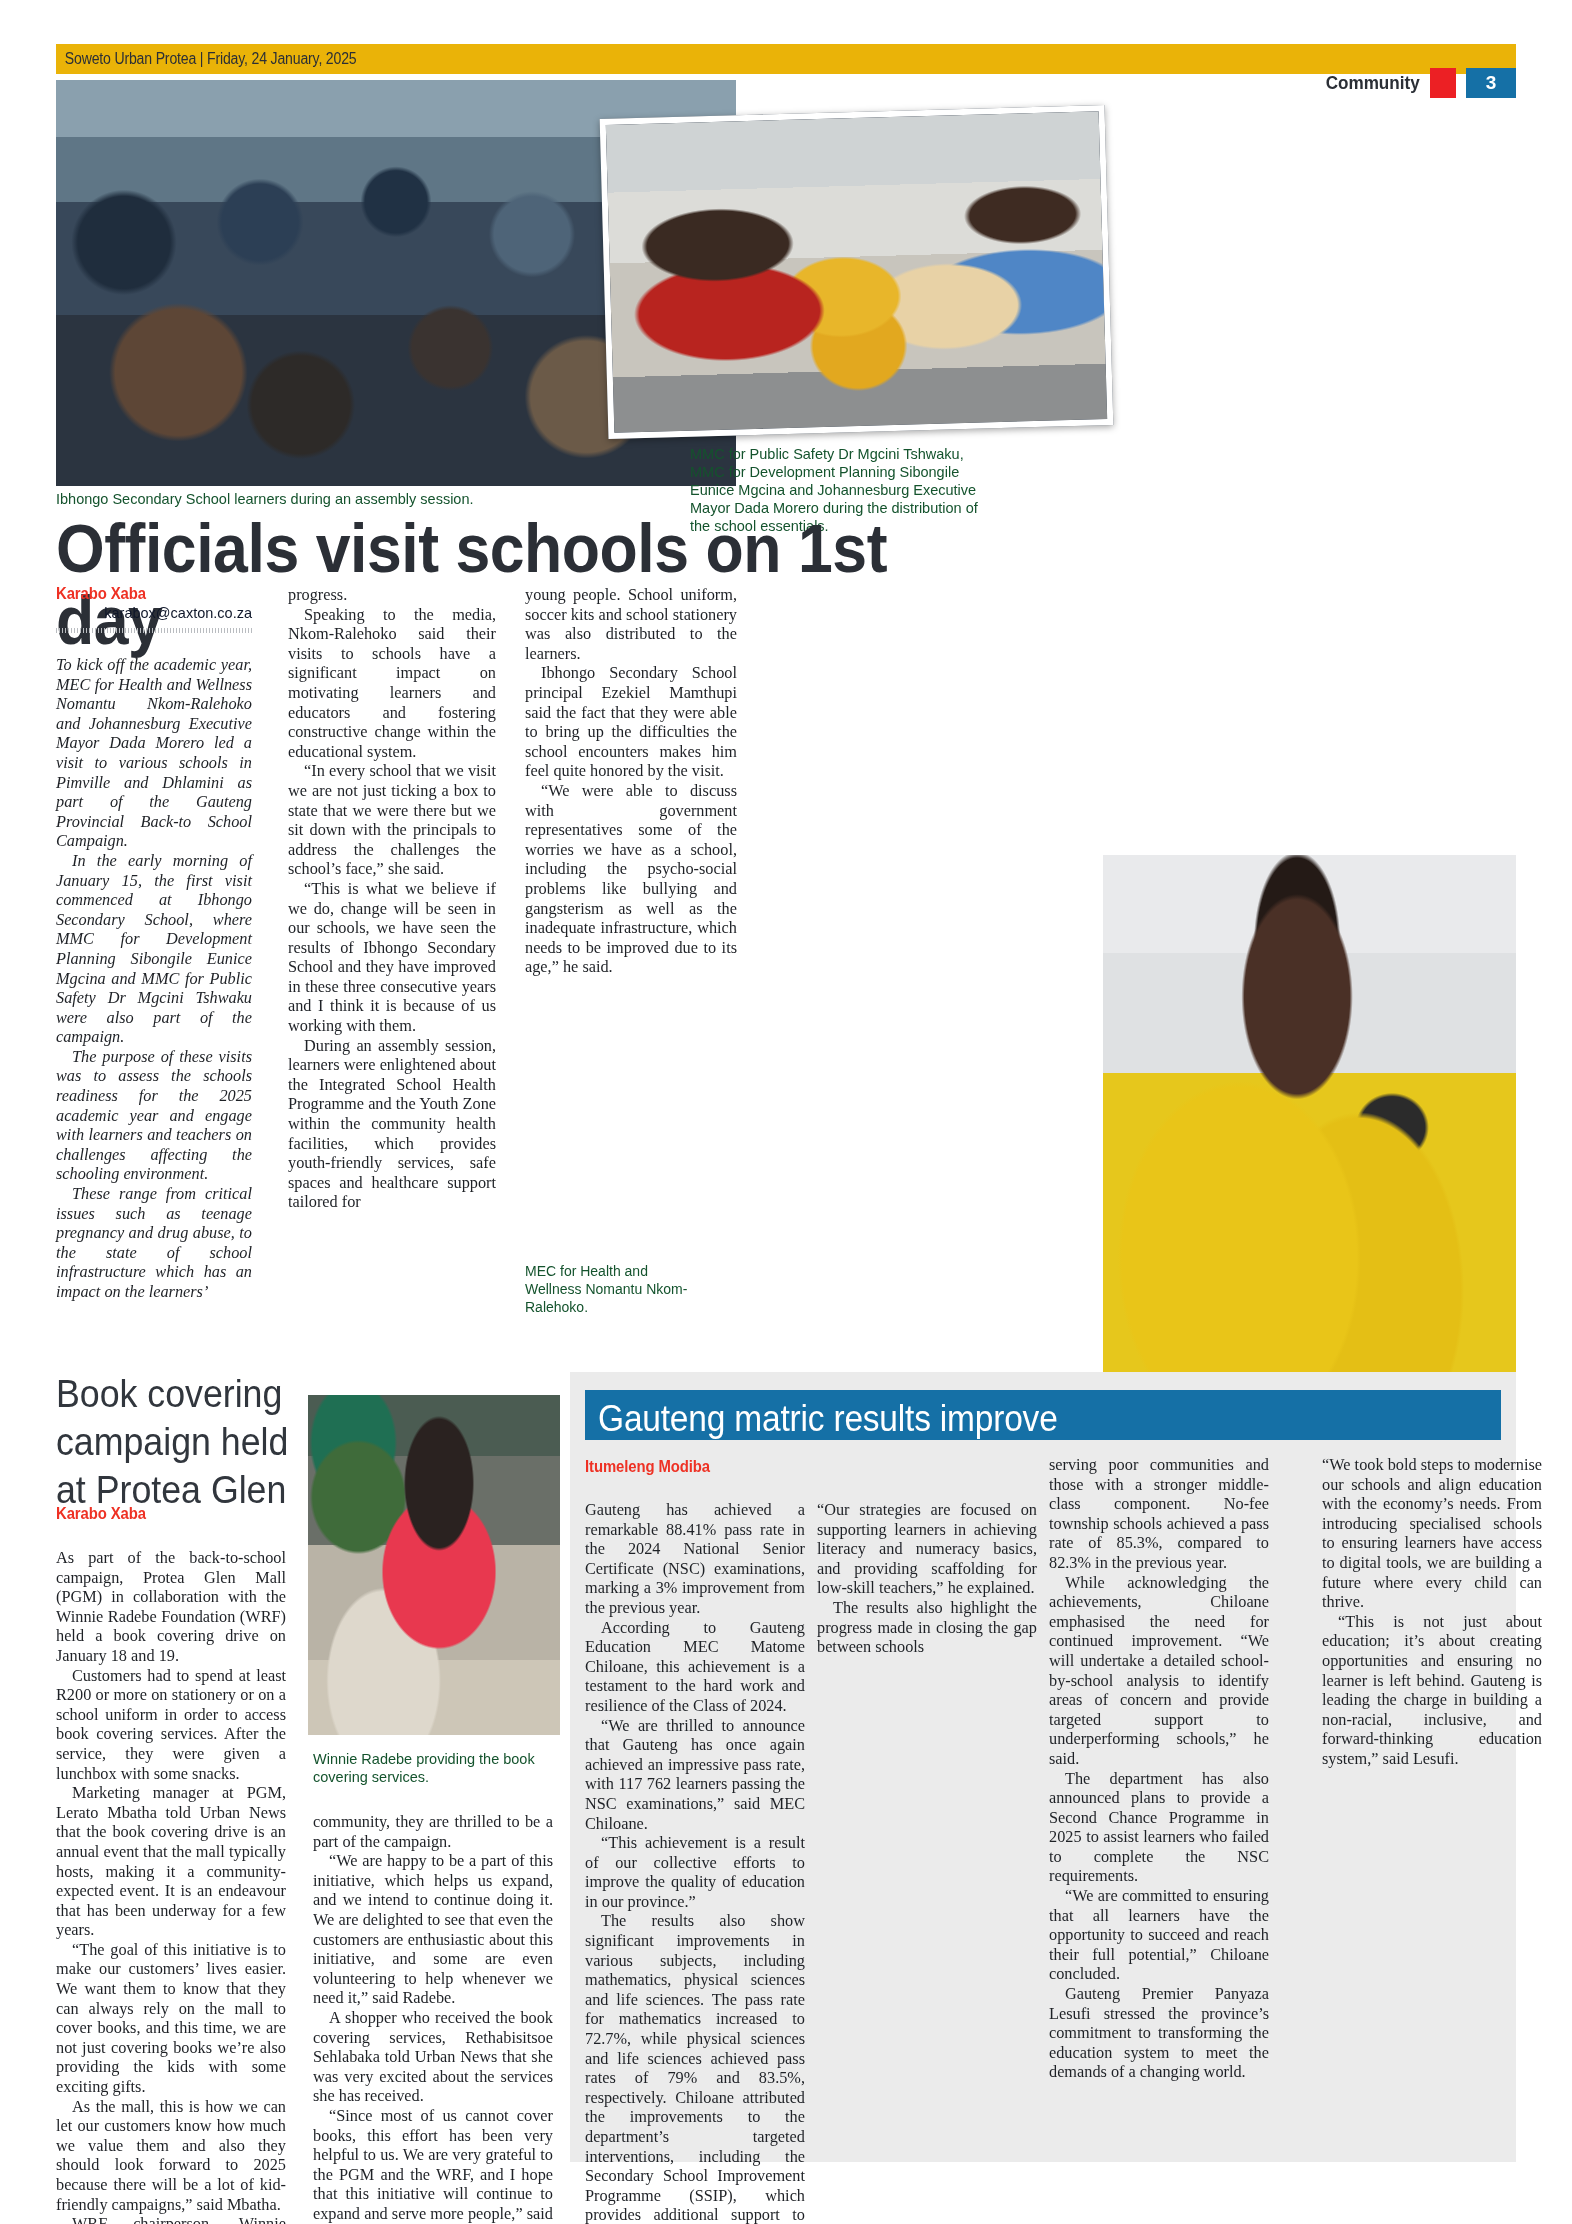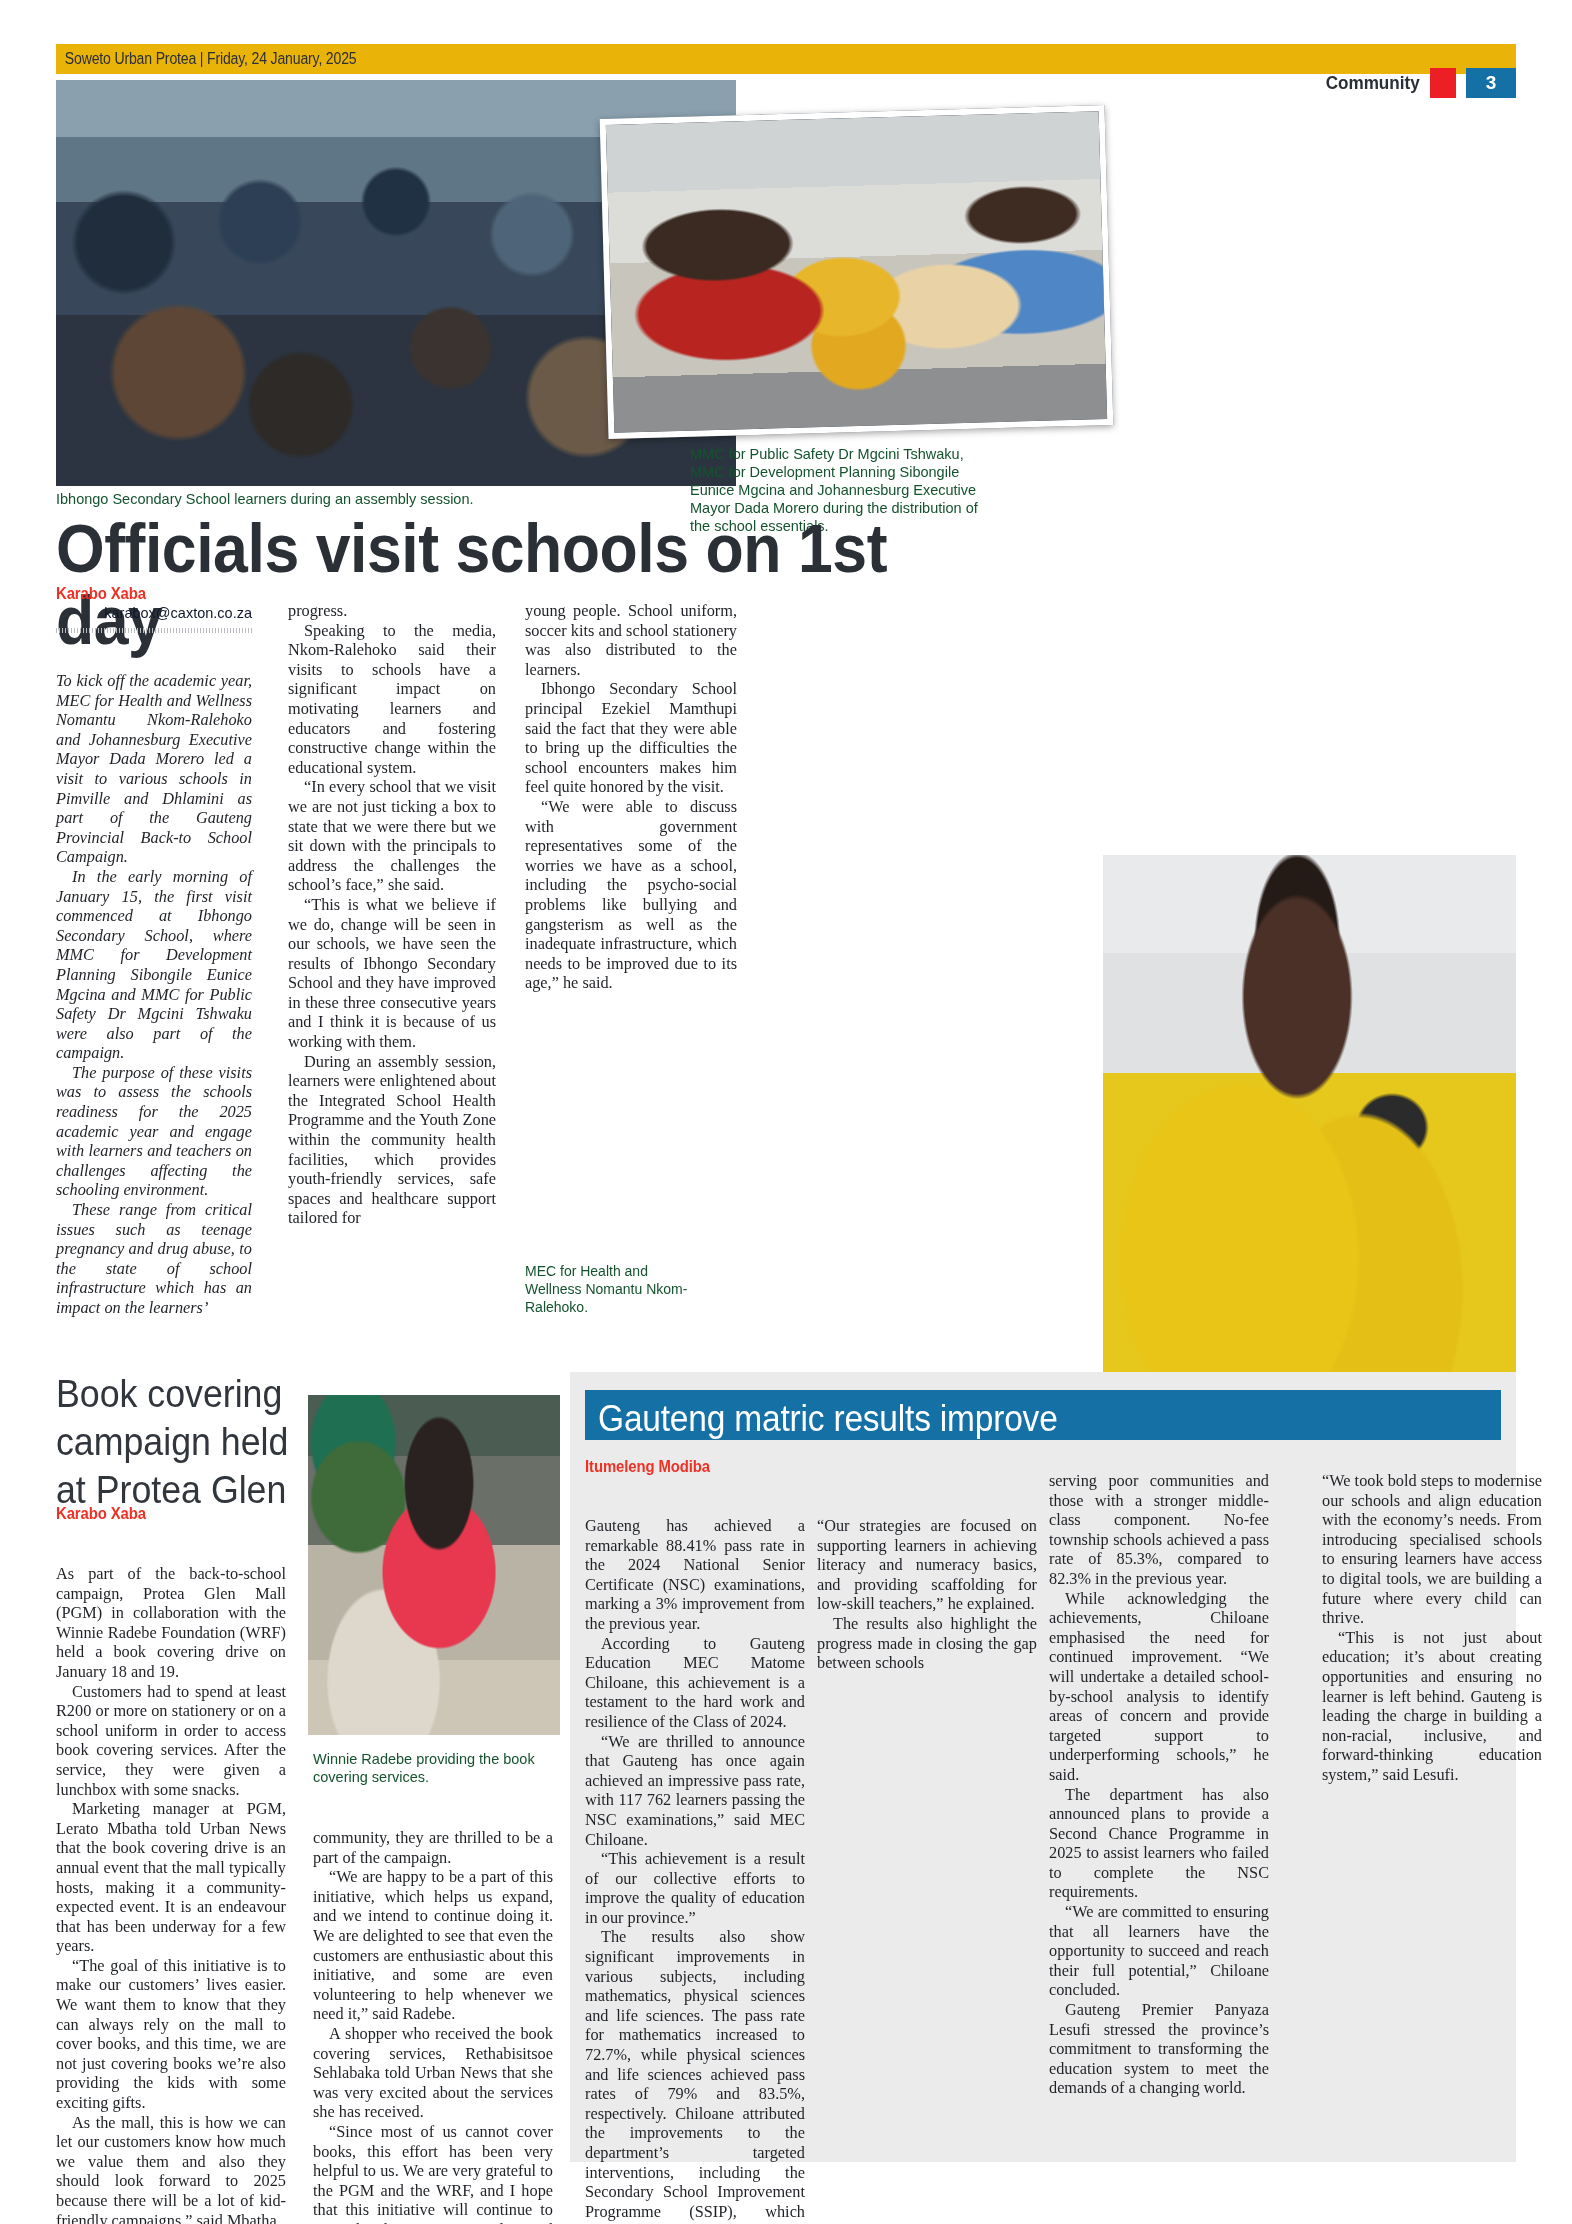--- a/index.html
+++ b/index.html
@@ -127,21 +127,21 @@
   .byline-rule {
     margin-top: 7px; height: 5px; width: 100%;
     background-image: repeating-linear-gradient(90deg,#b9bcc0 0 1px, transparent 1px 3px);
   }
 
   
   .bodycol {
     position: absolute;
     font-family: "Liberation Serif", serif;
     font-size: 16.3px; line-height: 19.6px; color: #1e2126;
-    text-align: justify; hyphens: none; margin-top: 16px;
+    text-align: justify; hyphens: none;
   }
   .bodycol p { text-indent: 16px; margin: 0; }
   .bodycol p.first { text-indent: 0; }
 
   
   #a1c1 { left: 56px; top: 655px; width: 196px; font-style: italic; }
   #a1c2 { left: 288px; top: 585px; width: 208px; }
   #a1c3 { left: 525px; top: 585px; width: 212px; }
 
   

